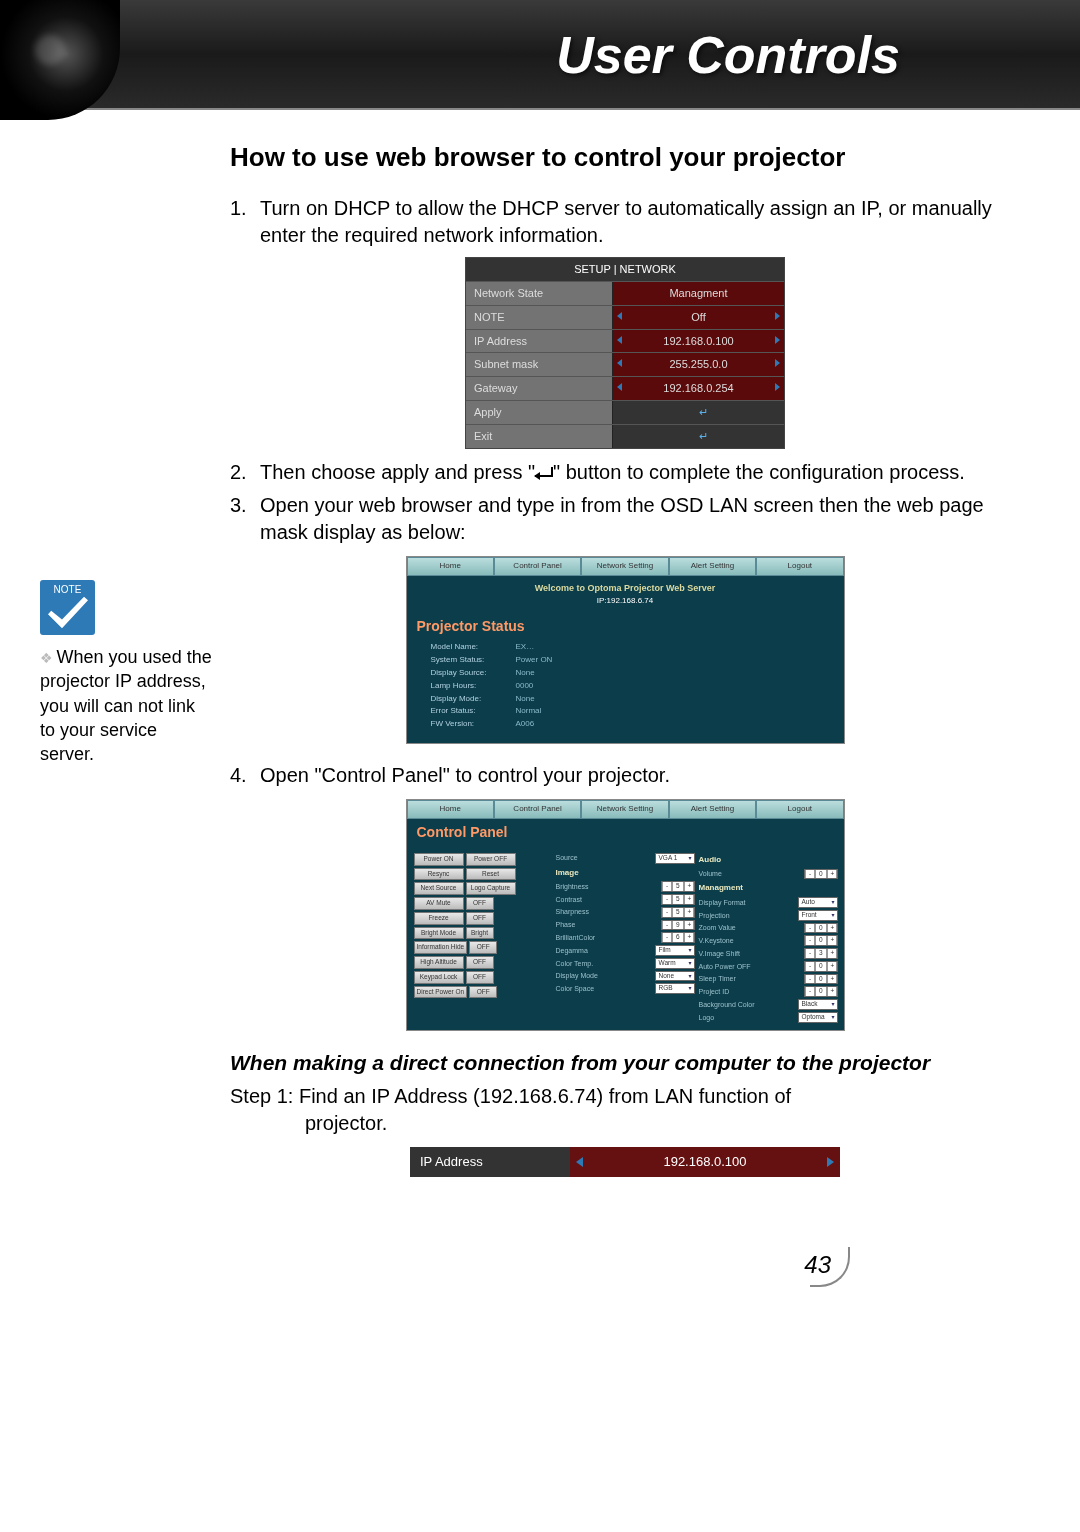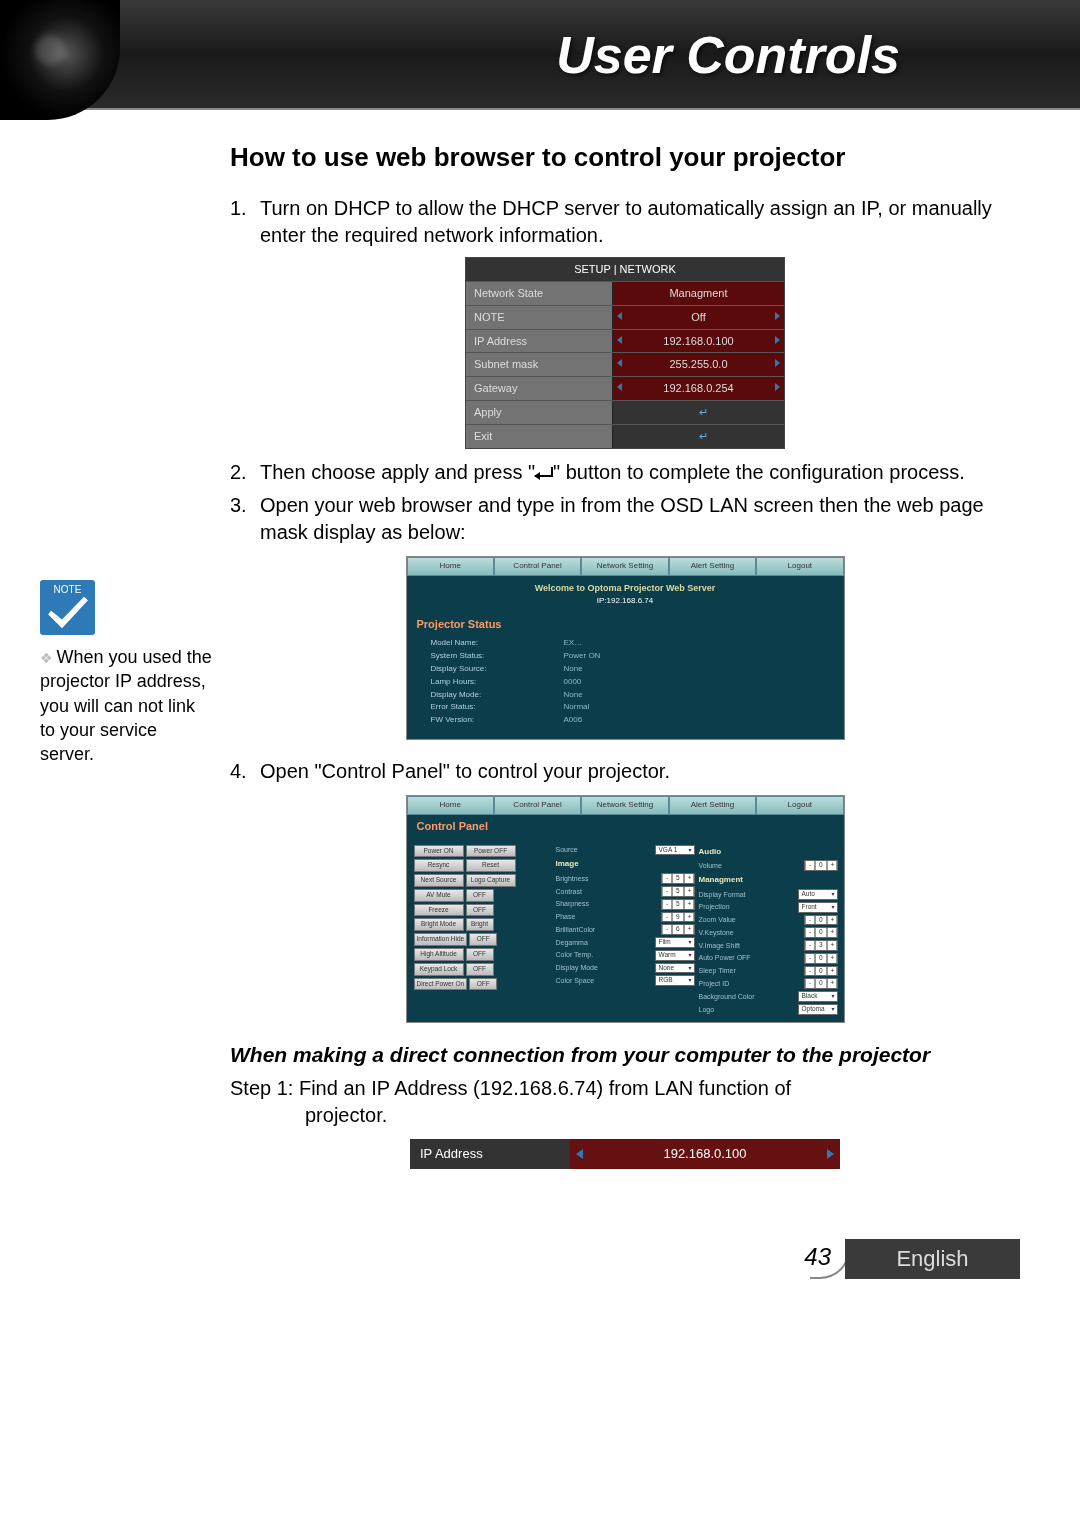--- a/index.html
+++ b/index.html
@@ -184,23 +184,23 @@
     font-size: 8px;
   }
   .ws-header {
     text-align: center;
     color: #d9d9a0;
     font-weight: bold;
     font-size: 9px;
     padding: 6px 0 2px;
   }
   .ws-ip { text-align: center; color: #fff; padding-bottom: 6px; }
-  .ws-section-title { color: #ff9966; font-weight: bold; padding: 4px 10px; font-size: 11px; }
+  .ws-section-title { color: #ff9966; font-weight: bold; padding: 4px 10px; font-size: 14px; }
   .ws-status { padding: 2px 10px 12px; color: #9ad; }
-  .ws-status .row { display: flex; padding: 1px 14px; gap: 48px; }
+  .ws-status .row { display: flex; padding: 1px 14px; }
   .ws-status .k { width: 85px; color: #b0d0e0; }
   .ws-status .v { color: #8bc; }
 
   .cp-body { display: flex; padding: 6px; gap: 4px; }
   .cp-col { flex: 1; }
   .cp-col h4 { color: #e8e8c0; font-size: 8px; font-weight: bold; margin: 3px 0 2px; }
   .cp-col .lbl2 { color: #9bc0cc; font-size: 7px; }
   .btn-sm {
     display: inline-block;
     background: linear-gradient(#e8e8e8,#bcbcbc);
@@ -587,14 +587,13 @@
         <span class="tri-r"></span>
       </div>
     </div>
 
   </div>
 </div>
 
 <div class="page-footer">
   <div class="curve"></div>
   <div class="page-num">43</div>
-  <div class="lang-flag">English</div>
 </div>
 
 </body></html>

